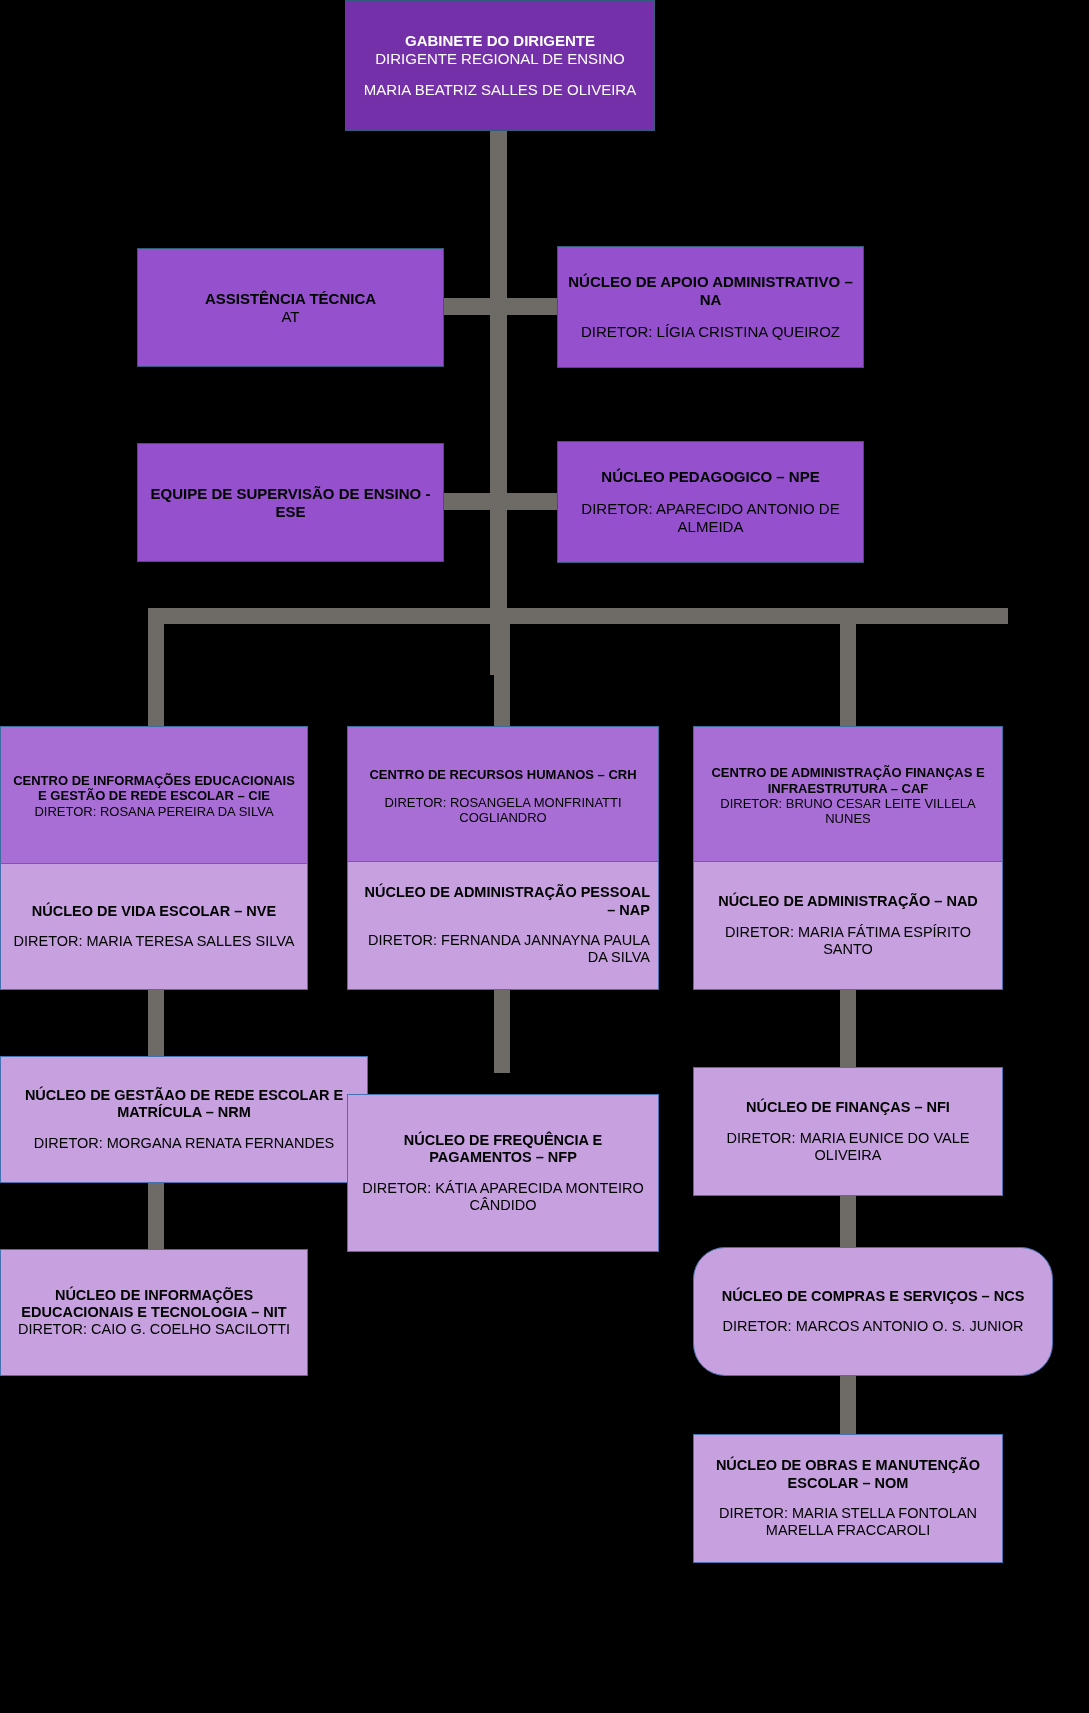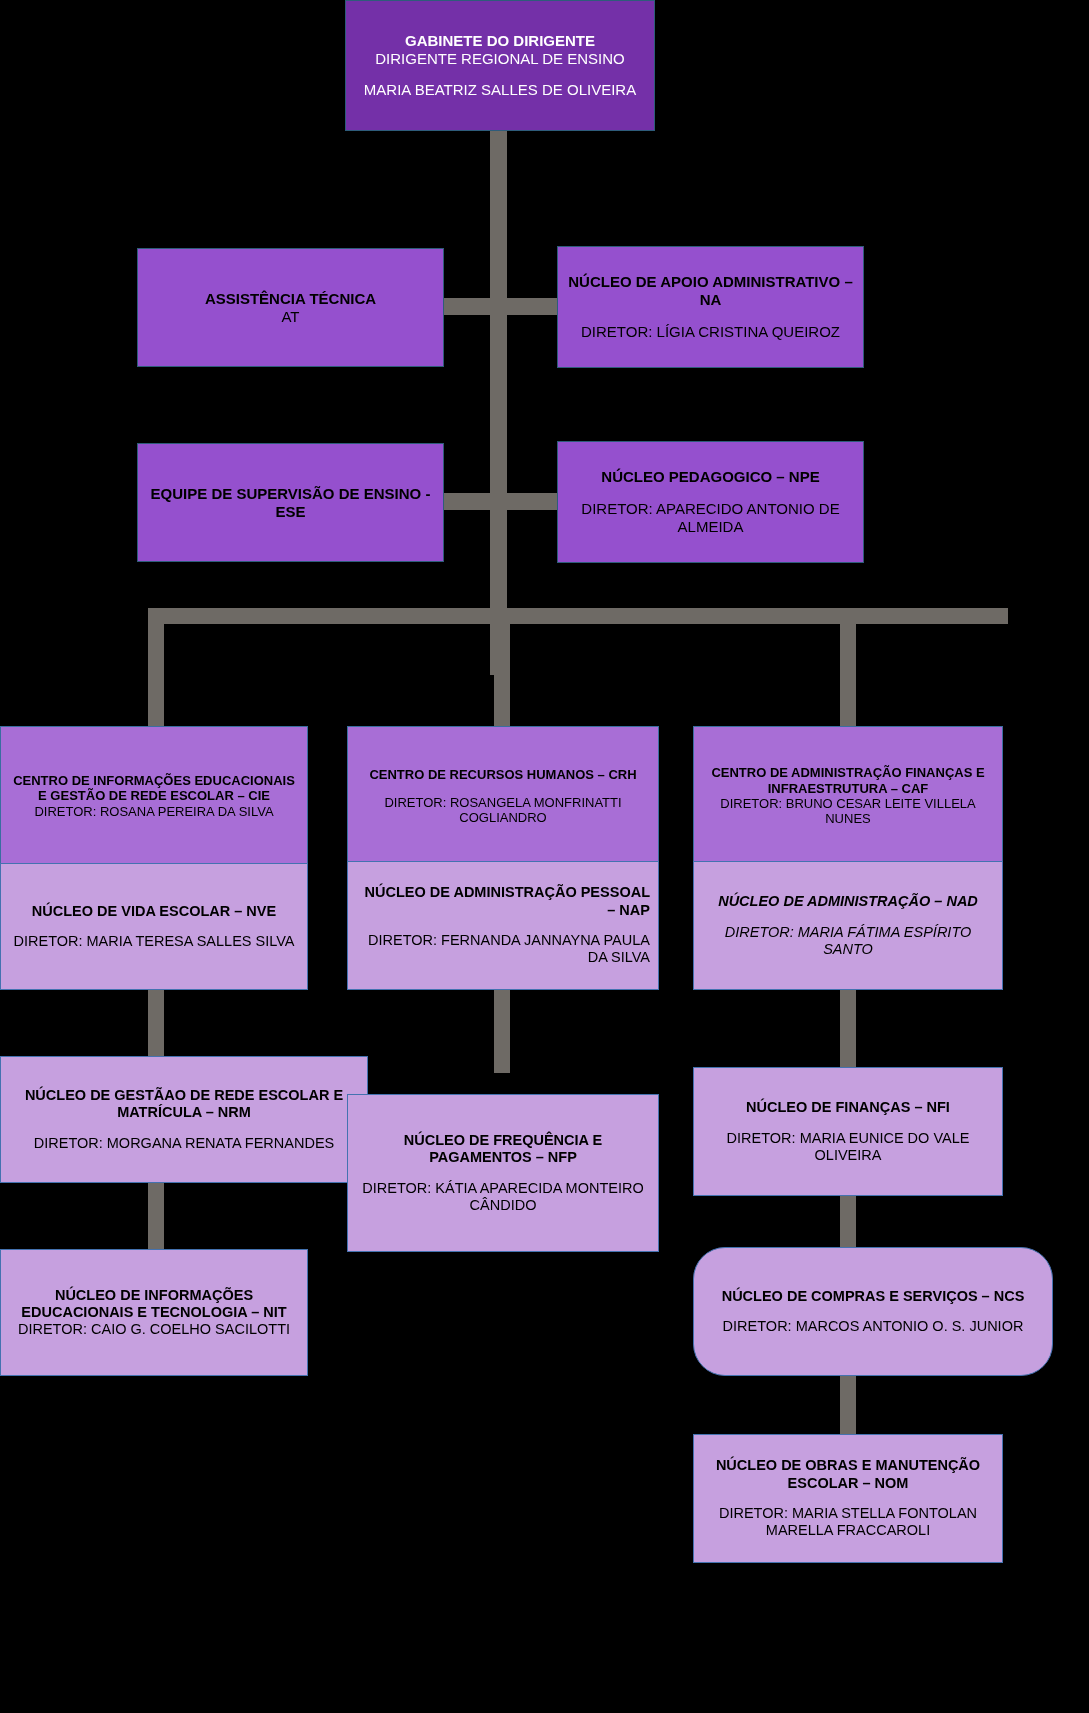--- a/index.html
+++ b/index.html
@@ -154,21 +154,21 @@
     <span class="spacer"></span>
     <span class="sub">DIRETOR: MARIA TERESA SALLES SILVA</span>
   </div>
 
   <div class="box t4" style="left:347px; top:861px; width:312px; height:129px;text-align:right;">
     <span class="title">NÚCLEO DE ADMINISTRAÇÃO PESSOAL – NAP</span>
     <span class="spacer"></span>
     <span class="sub">DIRETOR: FERNANDA JANNAYNA PAULA DA SILVA</span>
   </div>
 
-  <div class="box t4" style="left:693px; top:861px; width:310px; height:129px;font-style:italic;">
+  <div class="box t4" style="left:693px; top:861px; width:310px; height:129px;">
     <span class="title">NÚCLEO DE ADMINISTRAÇÃO – NAD</span>
     <span class="spacer"></span>
     <span class="sub">DIRETOR: MARIA FÁTIMA ESPÍRITO SANTO</span>
   </div>
 
   <div class="box t4" style="left:0px; top:1056px; width:368px; height:127px;text-align:center;">
     <span class="title">NÚCLEO DE GESTÃAO DE REDE ESCOLAR E MATRÍCULA – NRM</span>
     <span class="spacer"></span>
     <span class="sub">DIRETOR: MORGANA RENATA FERNANDES</span>
   </div>

